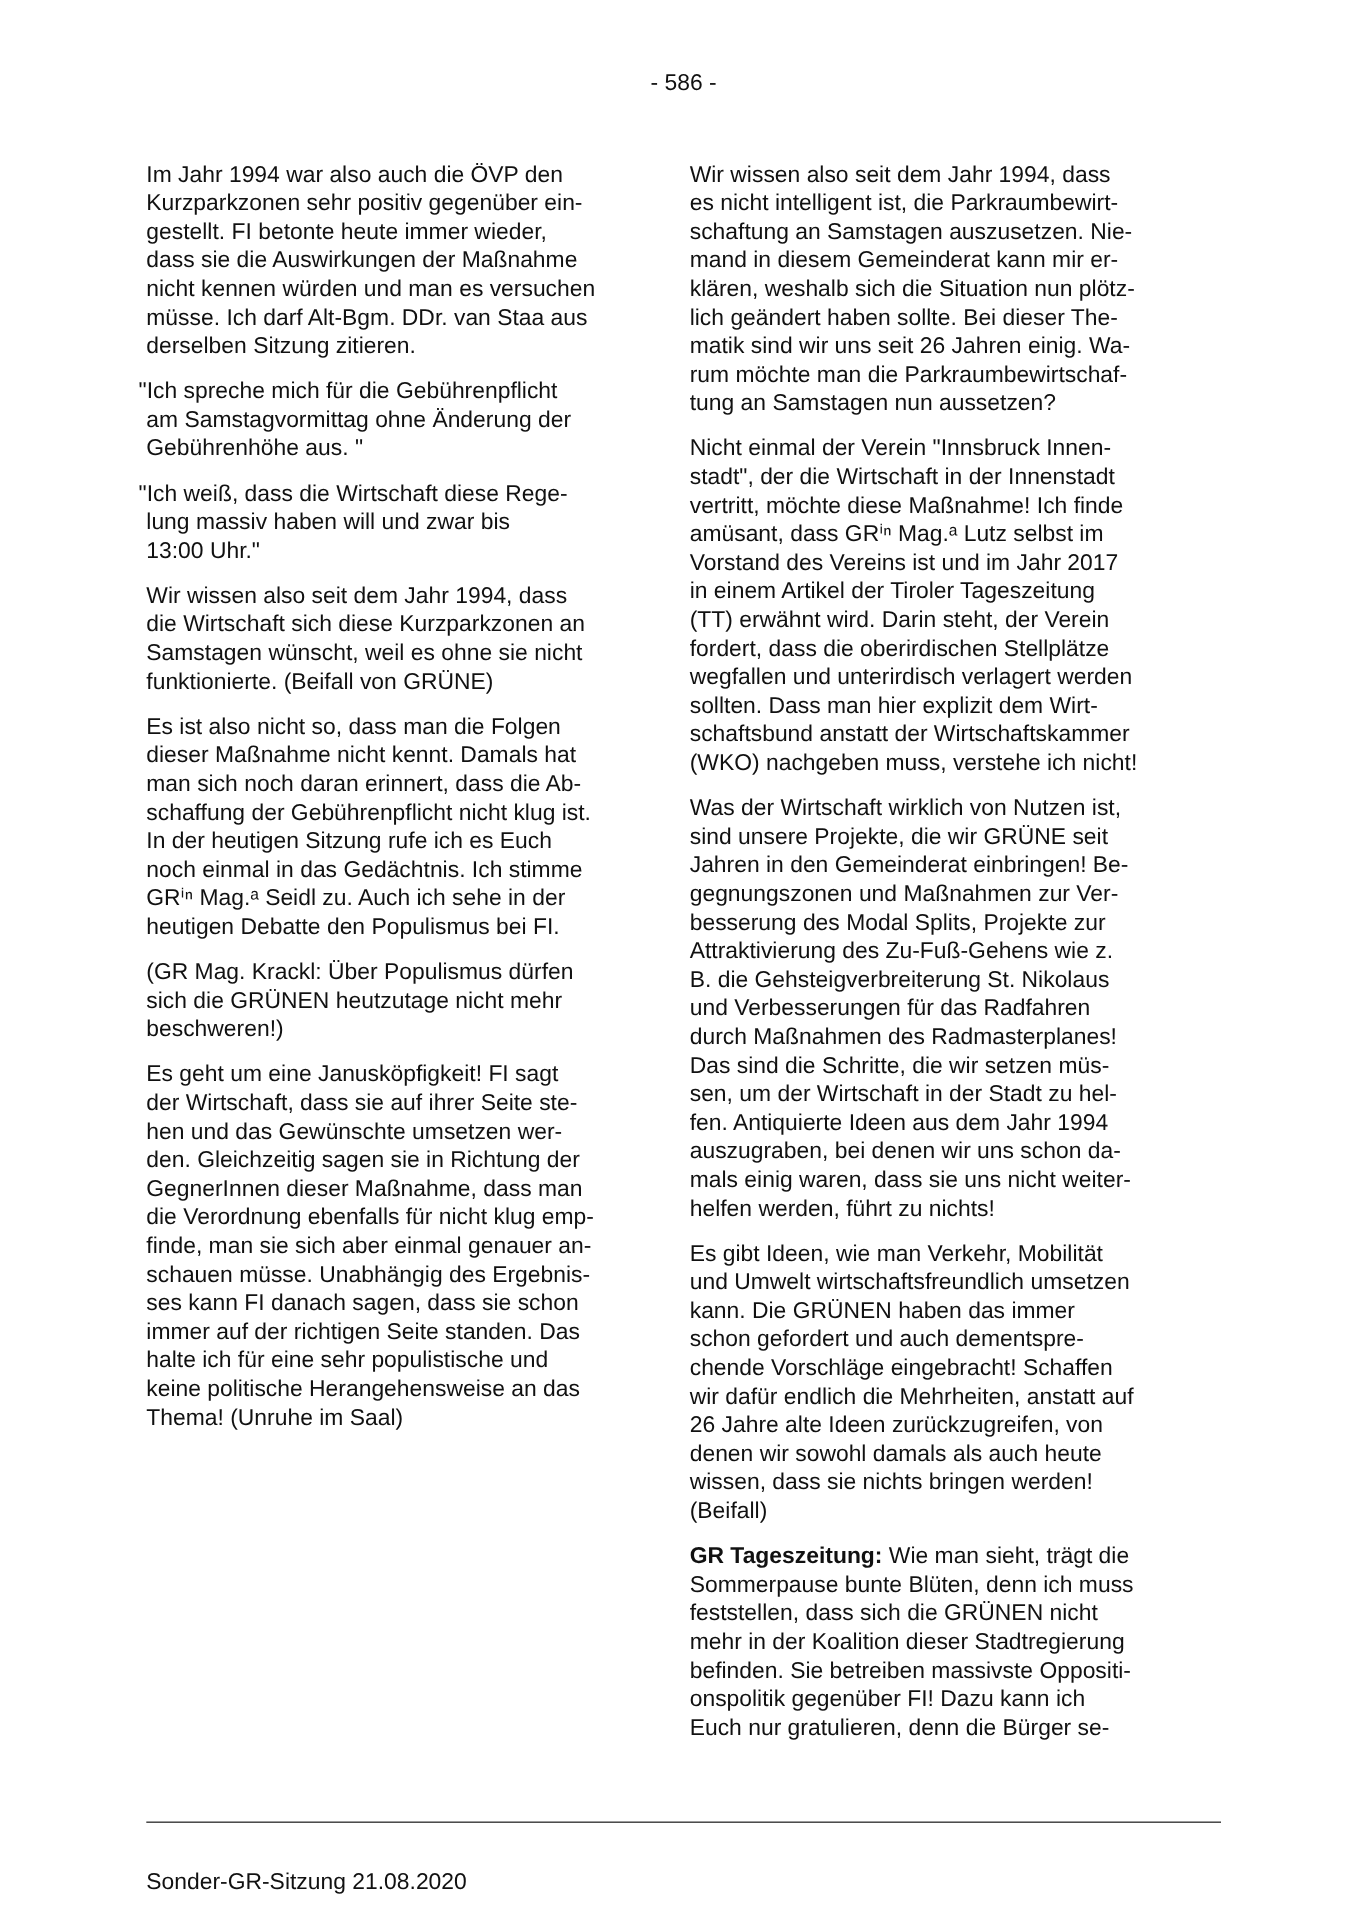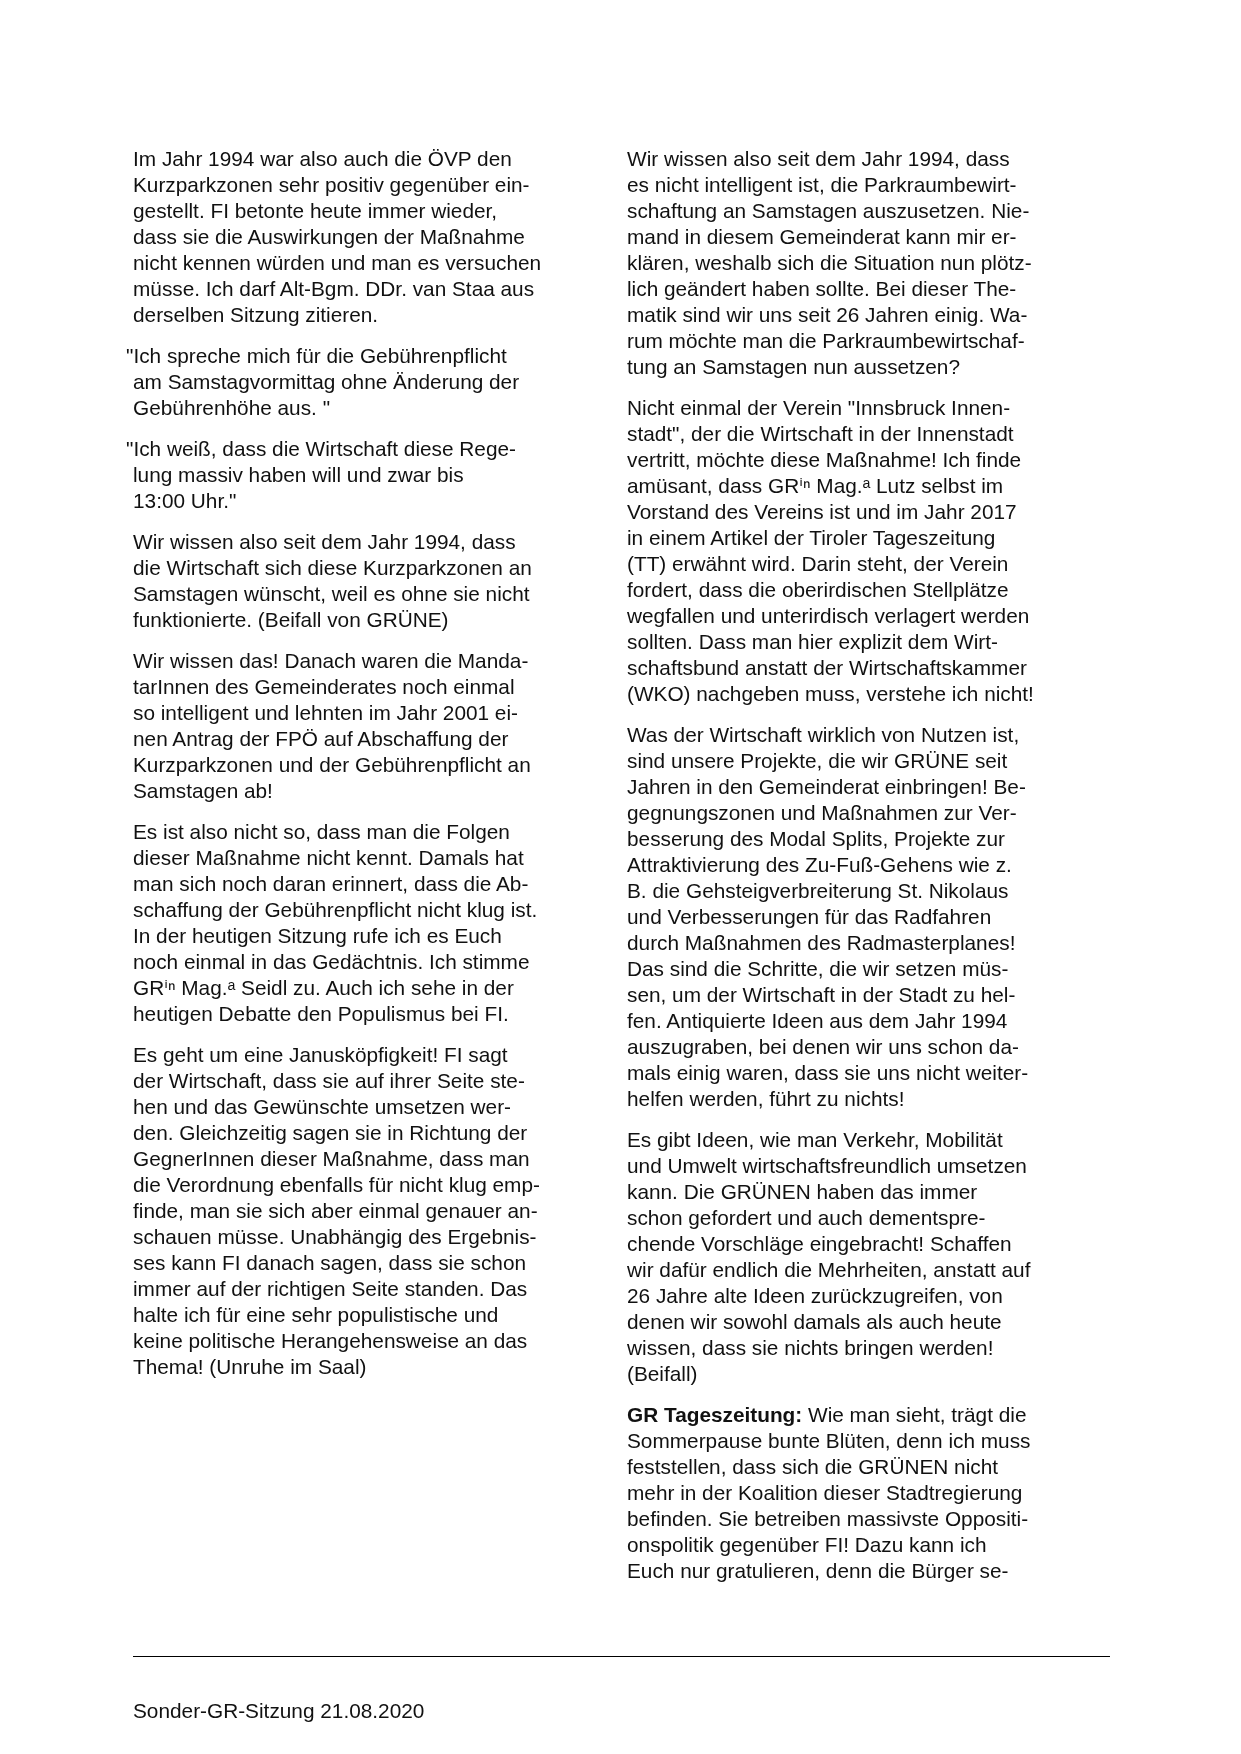--- a/index.html
+++ b/index.html
@@ -60,20 +60,21 @@
     top: 1666px;
     left: 133px;
     margin-top: 32px;
   }
 </style>
 </head>
 <body>
 
 <div class="page">
 
+  <div class="page-number">- 586 -</div>
 
   <div class="columns">
 
     <div class="col">
       <p class="para">Im Jahr 1994 war also auch die ÖVP den
 Kurzparkzonen sehr positiv gegenüber ein-
 gestellt. FI betonte heute immer wieder,
 dass sie die Auswirkungen der Maßnahme
 nicht kennen würden und man es versuchen
 müsse. Ich darf Alt-Bgm. DDr. van Staa aus
@@ -81,34 +82,31 @@
       <p class="para quote-hang">"Ich spreche mich für die Gebührenpflicht
 am Samstagvormittag ohne Änderung der
 Gebührenhöhe aus. "</p>
       <p class="para quote-hang">"Ich weiß, dass die Wirtschaft diese Rege-
 lung massiv haben will und zwar bis
 13:00 Uhr."</p>
       <p class="para">Wir wissen also seit dem Jahr 1994, dass
 die Wirtschaft sich diese Kurzparkzonen an
 Samstagen wünscht, weil es ohne sie nicht
 funktionierte. (Beifall von GRÜNE)</p>
-      <p class="para">Wir wissen das! Danach waren die Manda-
-tarInnen des Gemeinderates noch einmal
-so intelligent und lehnten im Jahr 2001 ei-
-nen Antrag der FPÖ auf Abschaffung der
-Kurzparkzonen und der Gebührenpflicht an
-Samstagen ab!</p>
       <p class="para">Es ist also nicht so, dass man die Folgen
 dieser Maßnahme nicht kennt. Damals hat
 man sich noch daran erinnert, dass die Ab-
 schaffung der Gebührenpflicht nicht klug ist.
 In der heutigen Sitzung rufe ich es Euch
 noch einmal in das Gedächtnis. Ich stimme
 GRⁱⁿ Mag.ᵃ Seidl zu. Auch ich sehe in der
 heutigen Debatte den Populismus bei FI.</p>
+      <p class="para">(GR Mag. Krackl: Über Populismus dürfen
+sich die GRÜNEN heutzutage nicht mehr
+beschweren!)</p>
       <p class="para">Es geht um eine Janusköpfigkeit! FI sagt
 der Wirtschaft, dass sie auf ihrer Seite ste-
 hen und das Gewünschte umsetzen wer-
 den. Gleichzeitig sagen sie in Richtung der
 GegnerInnen dieser Maßnahme, dass man
 die Verordnung ebenfalls für nicht klug emp-
 finde, man sie sich aber einmal genauer an-
 schauen müsse. Unabhängig des Ergebnis-
 ses kann FI danach sagen, dass sie schon
 immer auf der richtigen Seite standen. Das

